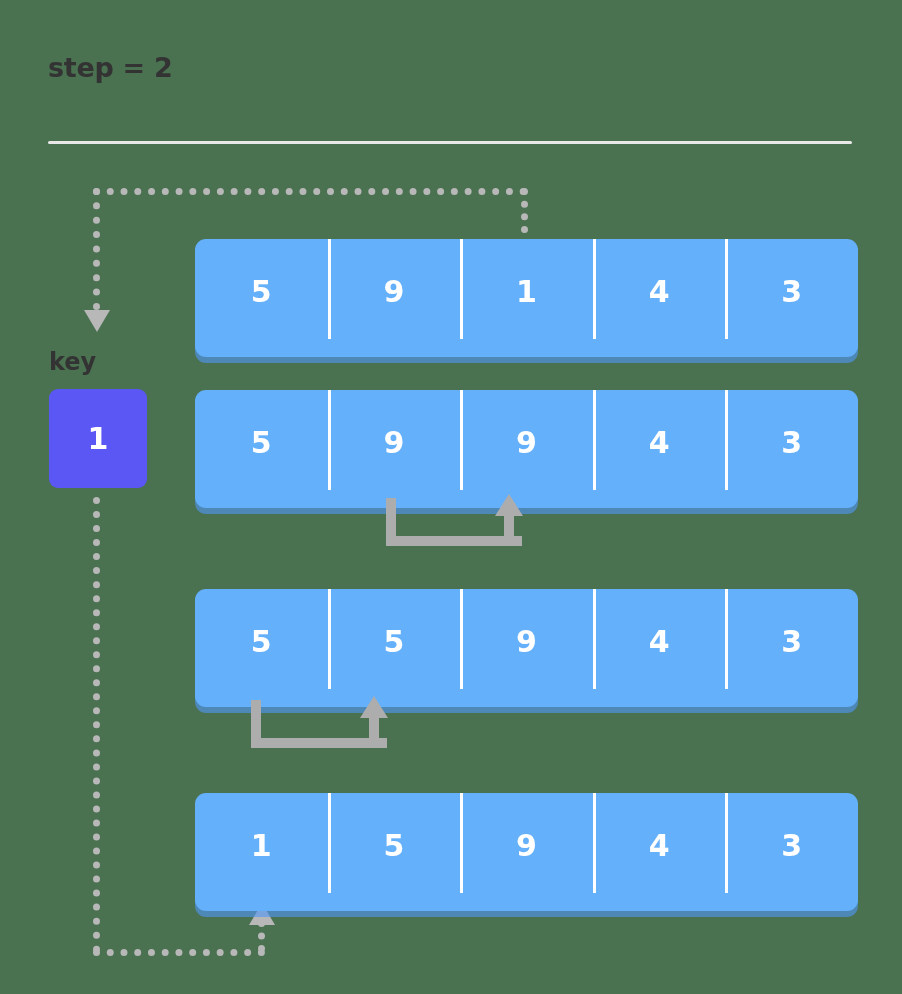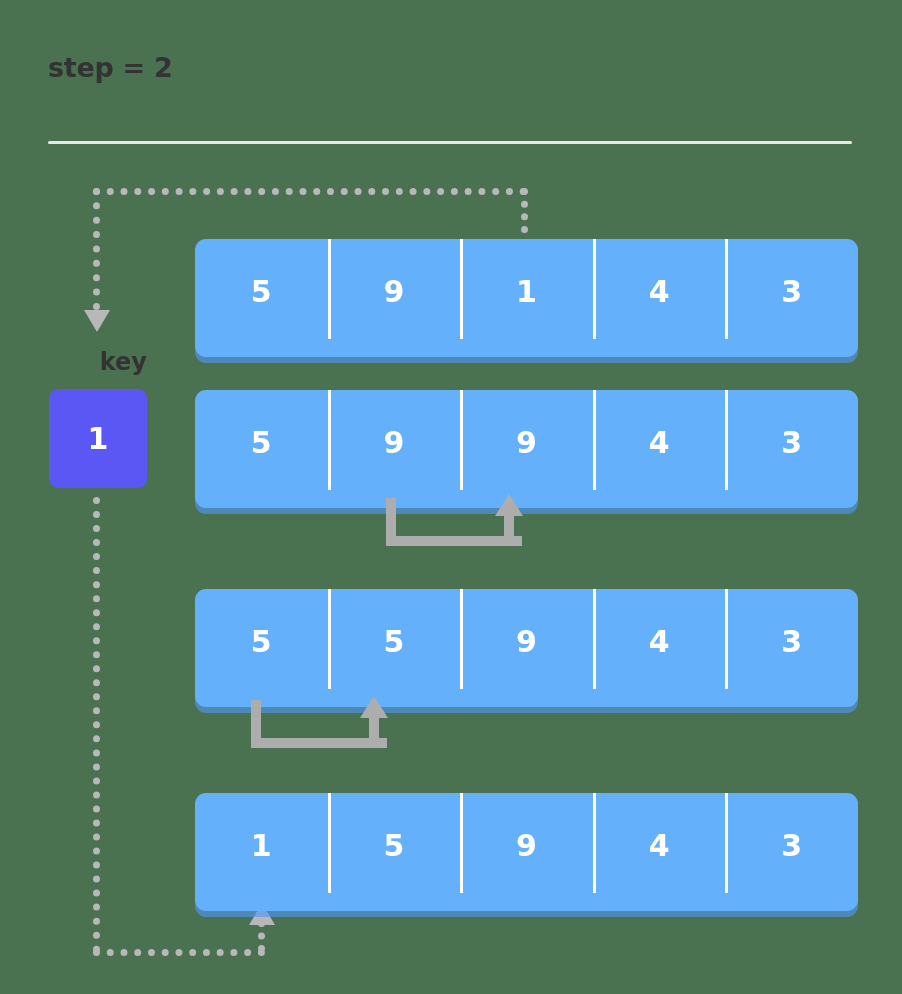--- a/index.html
+++ b/index.html
@@ -82,21 +82,21 @@
   #row1 { top: 390px; }
   #row2 { top: 589px; }
   #row3 { top: 793px; }
 
   
   .key-label {
     position: absolute;
     left: 49px;
     top: 348px;
     width: 98px;
-    text-align: right;
+    text-align: left;
     font-size: 24px;
     font-weight: bold;
     color: #333333;
     font-family: "DejaVu Sans", sans-serif;
   }
   .key-box {
     position: absolute;
     left: 49px;
     top: 389px;
     width: 98px;

